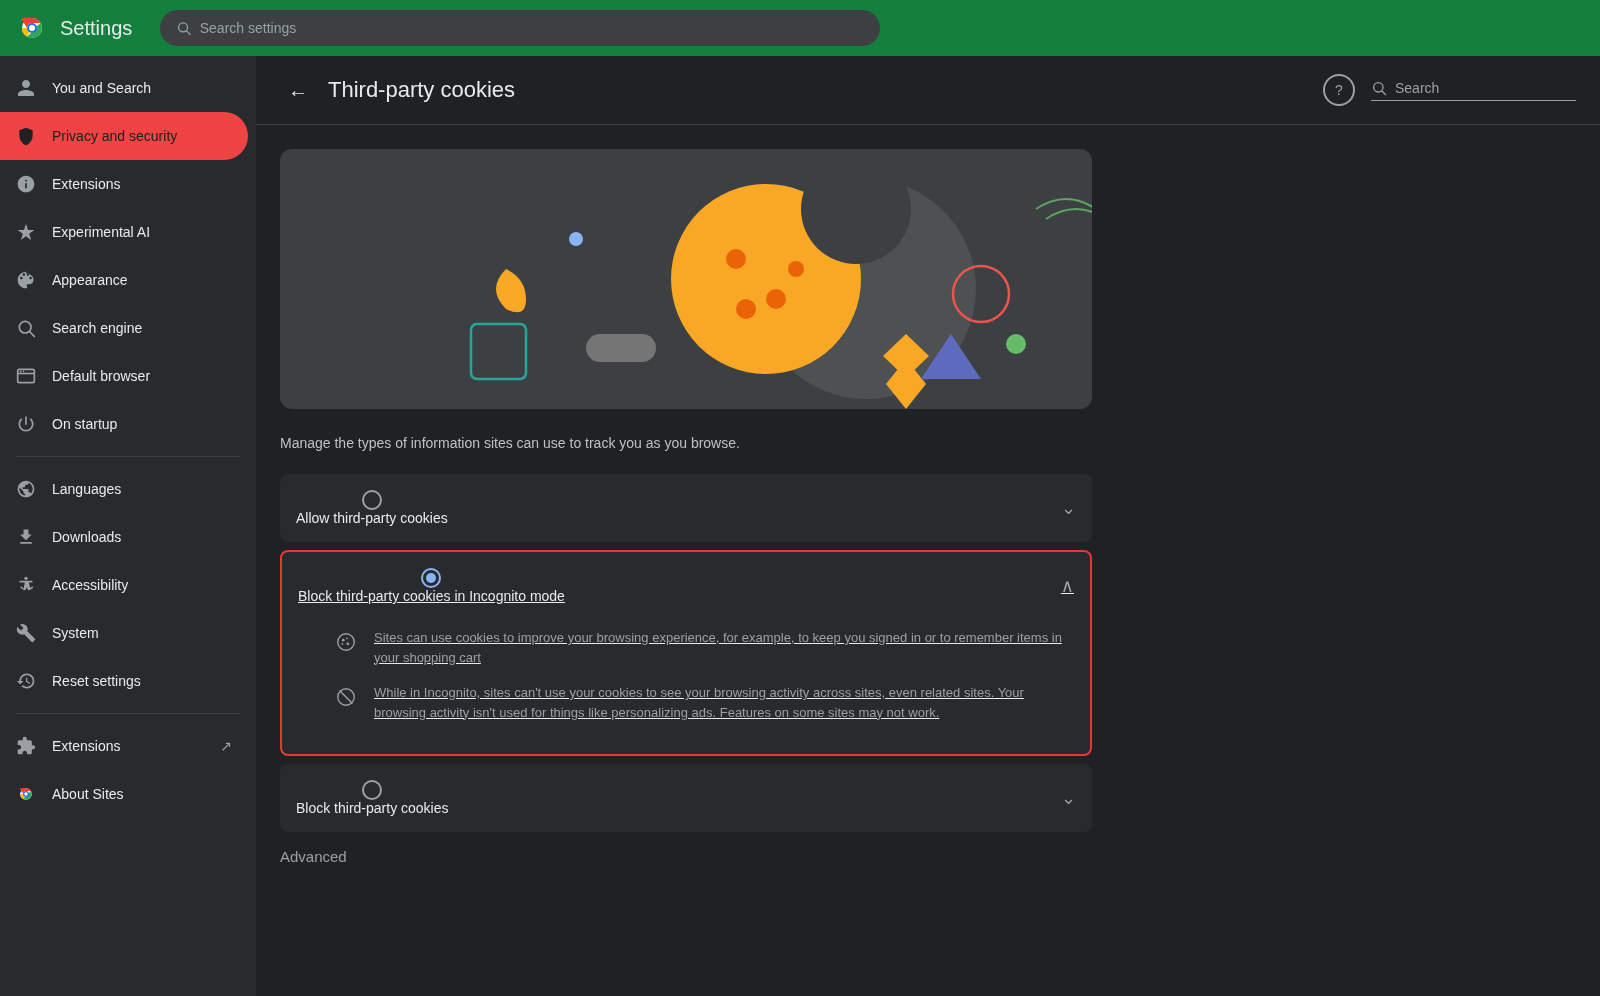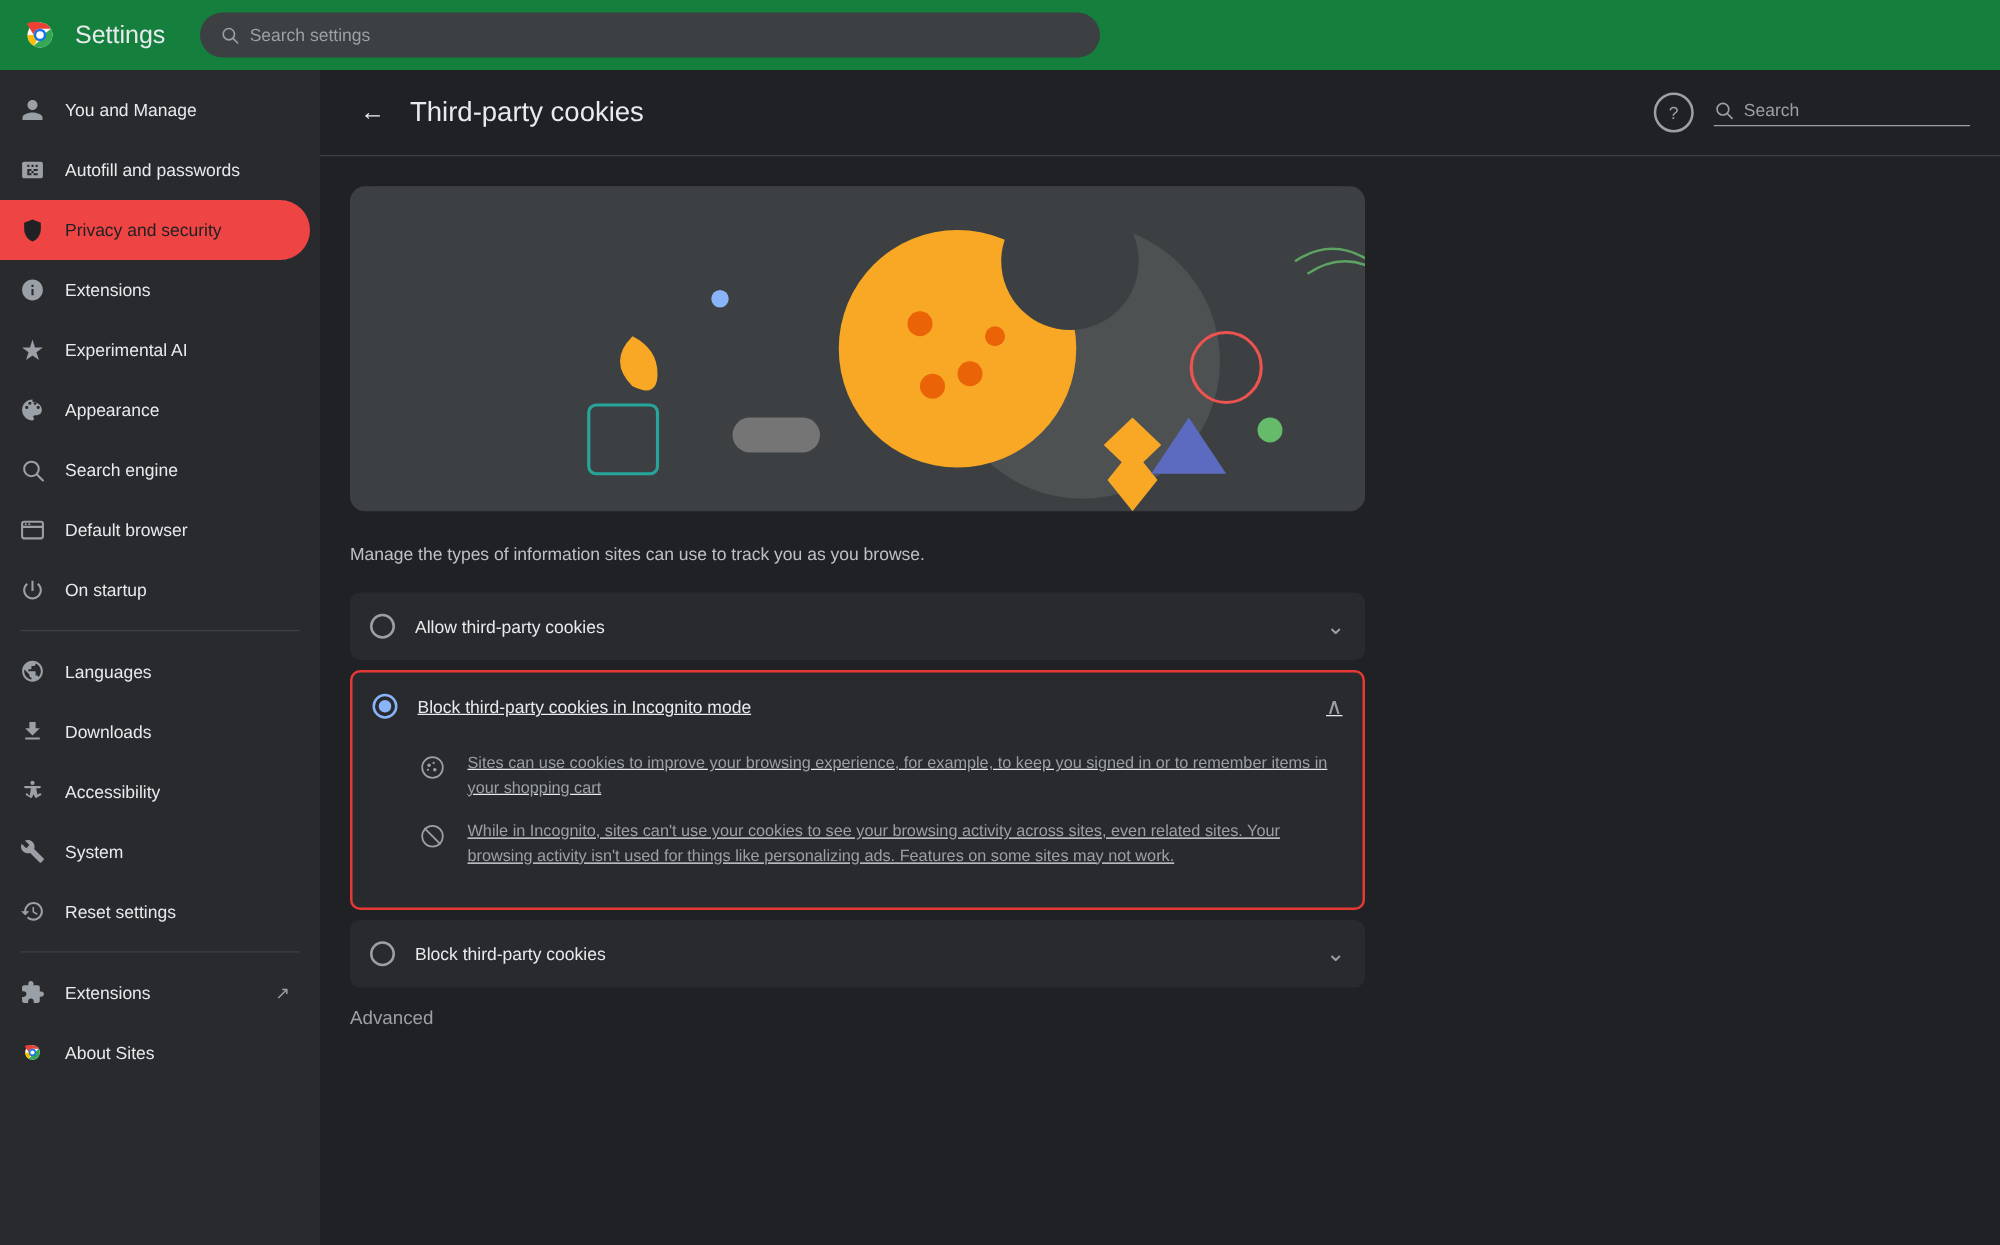--- a/index.html
+++ b/index.html
@@ -217,21 +217,21 @@
     .option-header {
       display: flex;
       align-items: center;
       padding: 16px;
       cursor: pointer;
       justify-content: space-between;
     }
     .option-header-left {
       display: flex;
       align-items: center;
-      gap: 16px;
+      flex-direction: column;
     }
     .radio-btn {
       width: 20px;
       height: 20px;
       border-radius: 50%;
       border: 2px solid #9aa0a6;
       display: flex;
       align-items: center;
       justify-content: center;
       flex-shrink: 0;
@@ -313,29 +313,21 @@
 <div class="main">
 
   <nav class="sidebar">
 
     <div class="sidebar-item">
       <span class="sidebar-icon">
         <svg width="20" height="20" viewBox="0 0 24 24" fill="currentColor">
             <path d="M12 12c2.7 0 4.8-2.1 4.8-4.8S14.7 2.4 12 2.4 7.2 4.5 7.2 7.2 9.3 12 12 12zm0 2.4c-3.2 0-9.6 1.6-9.6 4.8v2.4h19.2v-2.4c0-3.2-6.4-4.8-9.6-4.8z"></path>
           </svg>
       </span>
-      <span>You and Manage</span>
-    </div>
-    <div class="sidebar-item">
-      <span class="sidebar-icon">
-        <svg width="20" height="20" viewBox="0 0 24 24" fill="currentColor">
-            <path d="M20 4H4c-1.1 0-2 .9-2 2v12c0 1.1.9 2 2 2h16c1.1 0 2-.9 2-2V6c0-1.1-.9-2-2-2zm-9 3h2v2h-2V7zm0 4h2v6h-2v-6zm-4-4h2v2H7V7zm0 4h2v6H7v-6zm10 6H9v-2h8v2zm0-4H9v-2h8v2zm0-4h-2V7h2v2z"></path>
-          </svg>
-      </span>
-      <span>Autofill and passwords</span>
+      <span>You and Search</span>
     </div>
     <div class="sidebar-item active">
       <span class="sidebar-icon">
         <svg width="20" height="20" viewBox="0 0 24 24" fill="currentColor">
             <path d="M12 2L4 5v6c0 5.5 3.8 10.7 8 12 4.2-1.3 8-6.5 8-12V5l-8-3z"></path>
           </svg>
       </span>
       <span>Privacy and security</span>
     </div>
     <div class="sidebar-item">

